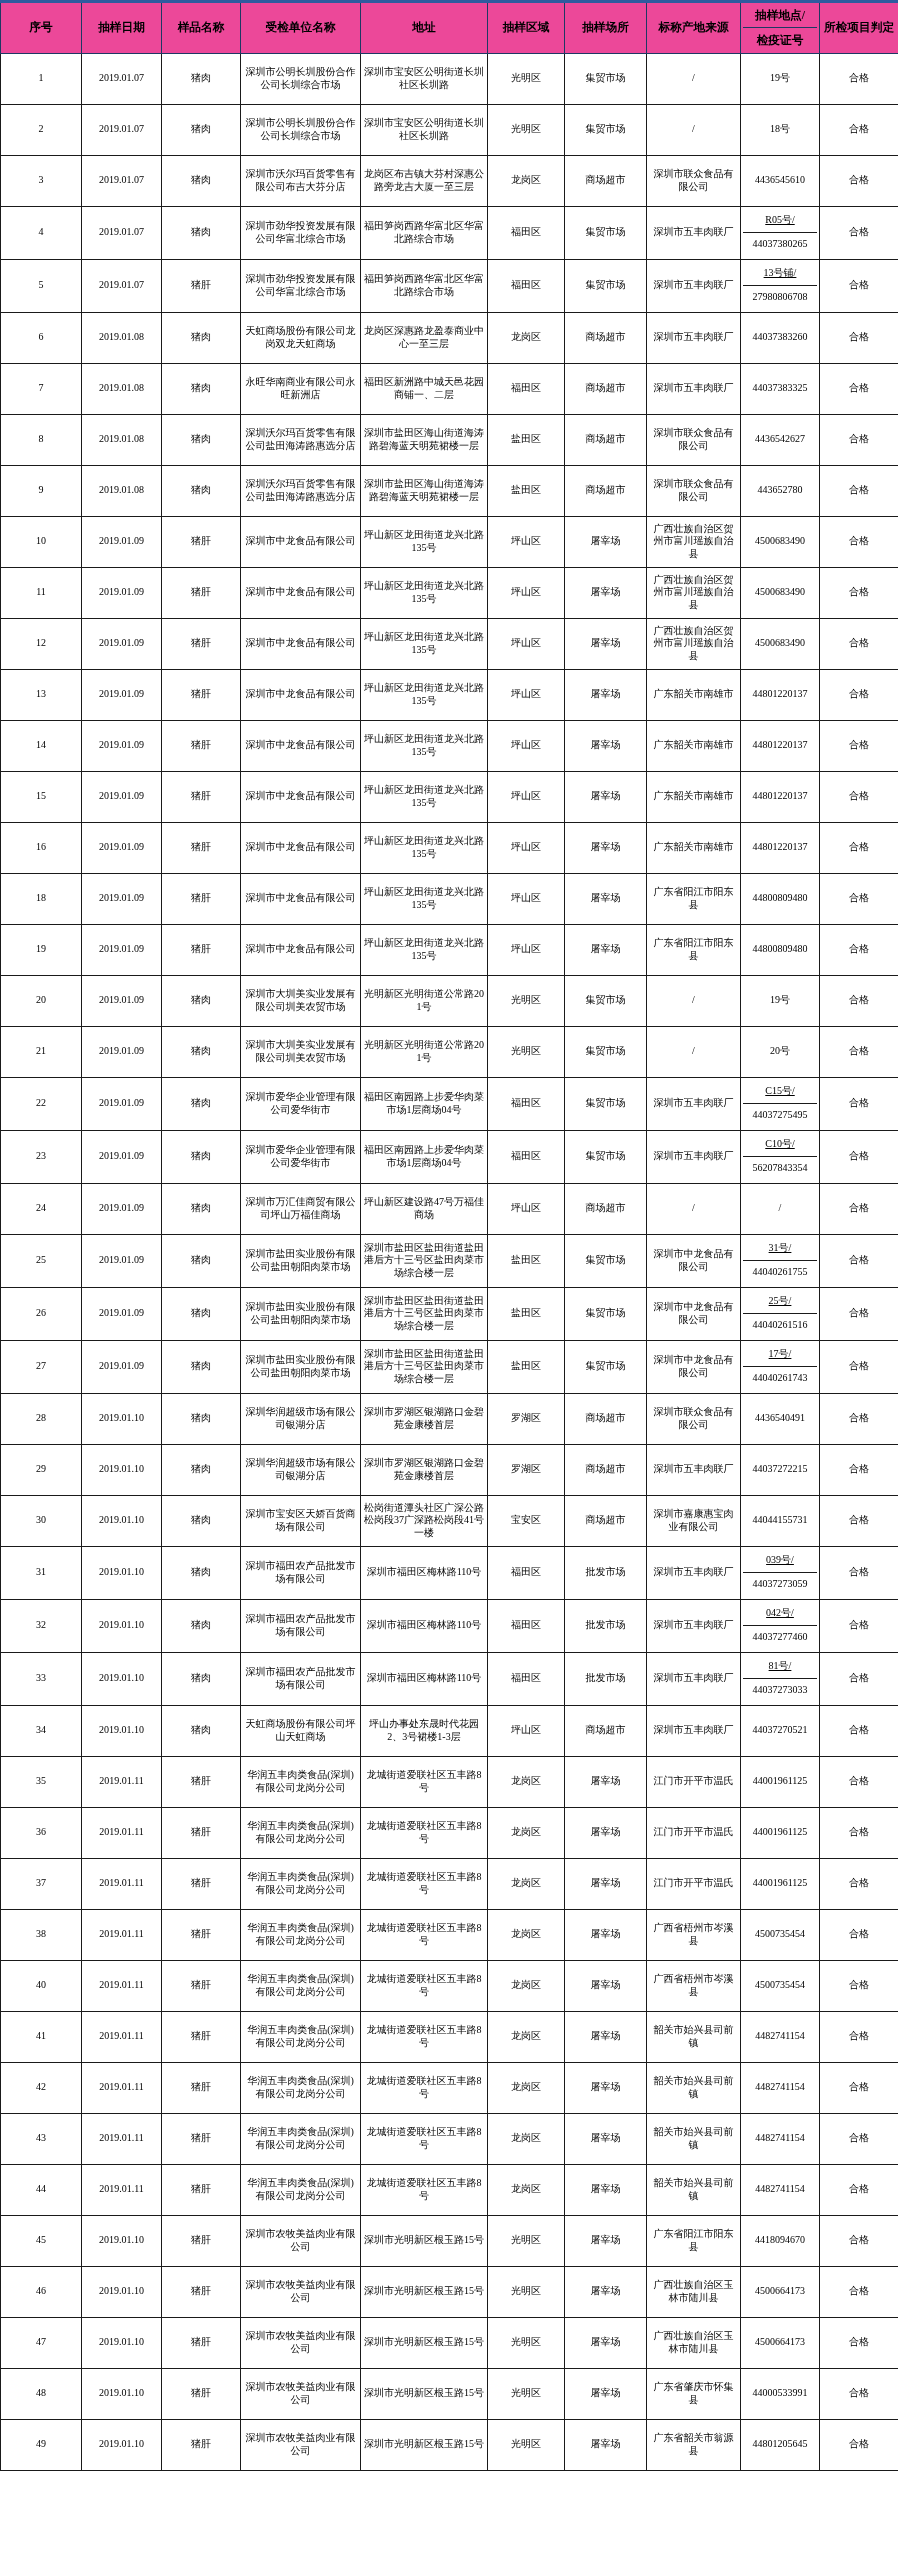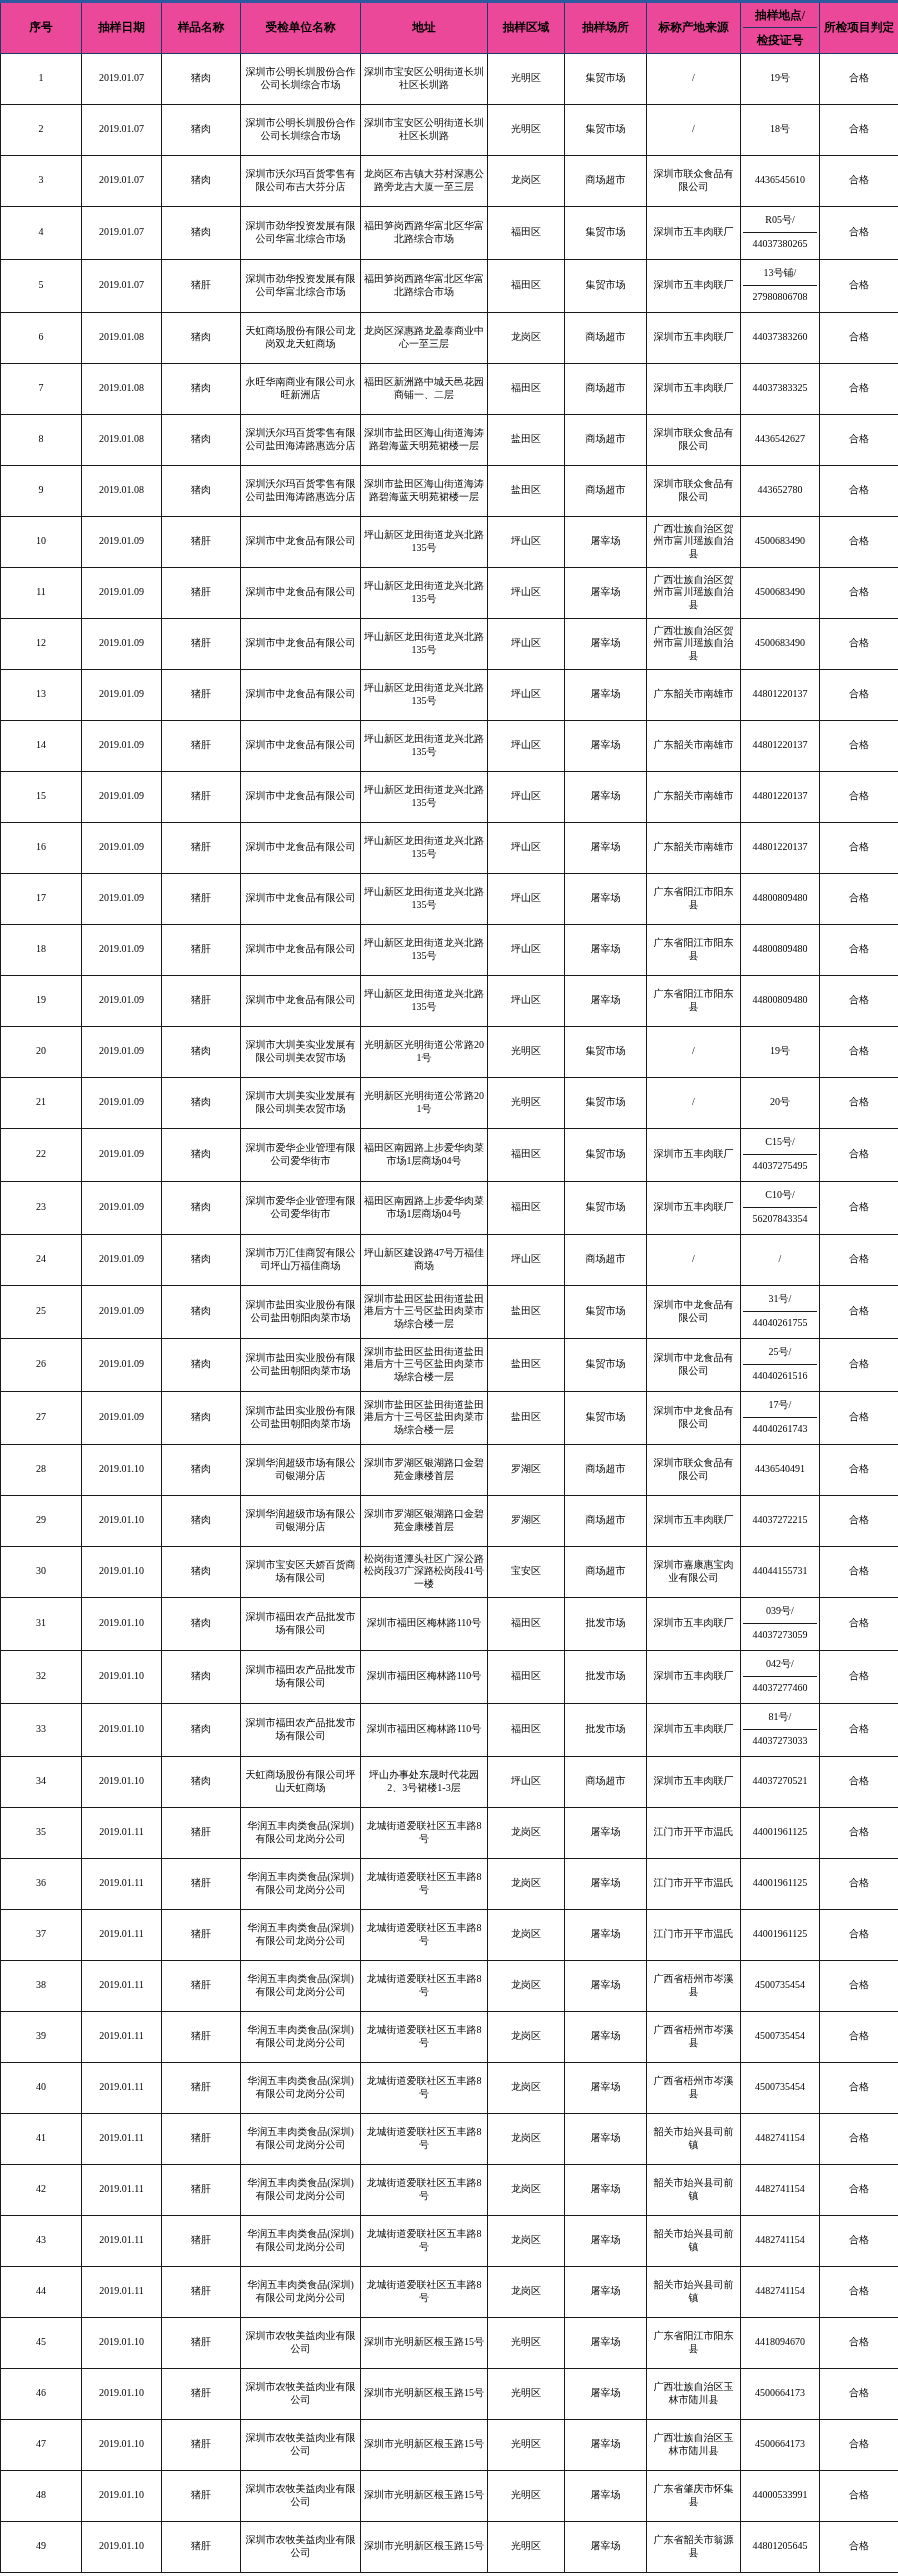--- a/index.html
+++ b/index.html
@@ -6,21 +6,21 @@
   body{font-family:"Liberation Serif","DejaVu Serif",serif;color:#000;}
   .tbl-wrap{width:899px;}
   table{border-collapse:collapse;table-layout:fixed;width:899px;
         border:1.7px solid #1f4e79;border-top:3.3px solid #2e5b9f;}
   th{background:#ec4899;font-weight:bold;font-size:11.7px;color:#000;
      border:0.8px solid #1f3864;padding:3.3px 1.7px;text-align:center;vertical-align:middle;height:43px;}
   td{border:0.8px solid #1a1a1a;border-top:1.7px solid #111;font-size:10px;line-height:1.25;
      text-align:center;vertical-align:middle;padding:2.5px 1.7px;height:45px;word-break:break-all;}
   .split{display:flex;flex-direction:column;height:100%;min-height:47px;}
   .split > div{flex:1;display:flex;align-items:center;justify-content:center;padding:1.7px 0;}
-  .split > div:first-child{border-bottom:0.8px solid #1a1a1a;}
+  .split > div:first-child{border-bottom:0.8px solid #1a1a1a;text-decoration:underline;}
   .hdr-split{display:flex;flex-direction:column;height:100%;}
   .hdr-split > div{flex:1;display:flex;align-items:center;justify-content:center;}
   .hdr-split > div:first-child{border-bottom:1.7px solid #1f3864;padding-bottom:2.5px;}
   .hdr-split > div:last-child{padding-top:2.5px;}
 </style>
 </head>
 <body>
 
 <div class="tbl-wrap">
   <table>
@@ -252,32 +252,20 @@
           <td>猪肝</td>
           <td>深圳市中龙食品有限公司</td>
           <td>坪山新区龙田街道龙兴北路135号</td>
           <td>坪山区</td>
           <td>屠宰场</td>
           <td>广东韶关市南雄市</td>
           <td>44801220137</td>
           <td>合格</td>
         </tr>
         <tr>
-          <td>17</td>
-          <td>2019.01.09</td>
-          <td>猪肝</td>
-          <td>深圳市中龙食品有限公司</td>
-          <td>坪山新区龙田街道龙兴北路135号</td>
-          <td>坪山区</td>
-          <td>屠宰场</td>
-          <td>广东省阳江市阳东县</td>
-          <td>44800809480</td>
-          <td>合格</td>
-        </tr>
-        <tr>
           <td>18</td>
           <td>2019.01.09</td>
           <td>猪肝</td>
           <td>深圳市中龙食品有限公司</td>
           <td>坪山新区龙田街道龙兴北路135号</td>
           <td>坪山区</td>
           <td>屠宰场</td>
           <td>广东省阳江市阳东县</td>
           <td>44800809480</td>
           <td>合格</td>
@@ -545,32 +533,20 @@
           <td>华润五丰肉类食品(深圳)有限公司龙岗分公司</td>
           <td>龙城街道爱联社区五丰路8号</td>
           <td>龙岗区</td>
           <td>屠宰场</td>
           <td>江门市开平市温氏</td>
           <td>44001961125</td>
           <td>合格</td>
         </tr>
         <tr>
           <td>38</td>
-          <td>2019.01.11</td>
-          <td>猪肝</td>
-          <td>华润五丰肉类食品(深圳)有限公司龙岗分公司</td>
-          <td>龙城街道爱联社区五丰路8号</td>
-          <td>龙岗区</td>
-          <td>屠宰场</td>
-          <td>广西省梧州市岑溪县</td>
-          <td>4500735454</td>
-          <td>合格</td>
-        </tr>
-        <tr>
-          <td>39</td>
           <td>2019.01.11</td>
           <td>猪肝</td>
           <td>华润五丰肉类食品(深圳)有限公司龙岗分公司</td>
           <td>龙城街道爱联社区五丰路8号</td>
           <td>龙岗区</td>
           <td>屠宰场</td>
           <td>广西省梧州市岑溪县</td>
           <td>4500735454</td>
           <td>合格</td>
         </tr>

